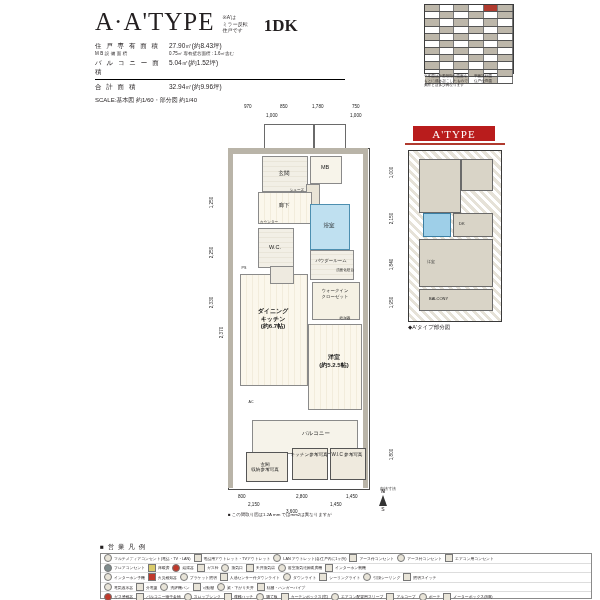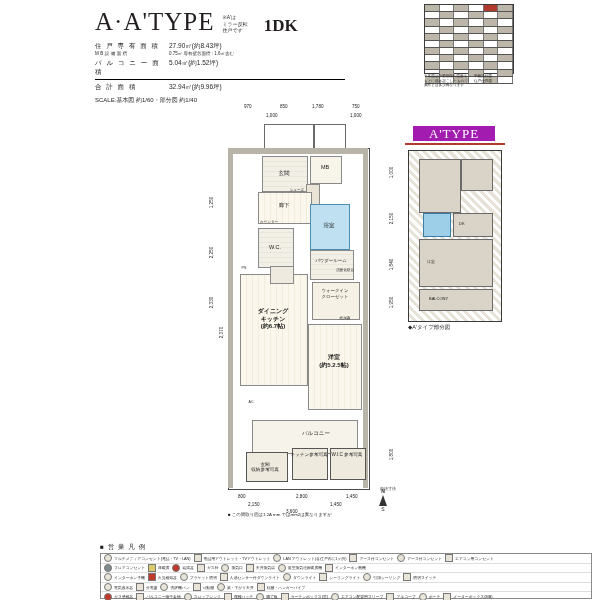--- a/index.html
+++ b/index.html
@@ -31,23 +31,23 @@
   .elev .col{position:absolute;top:0;width:100%;height:68px;border:1px solid #3c3c3c;background:#fff;}
   .elev-grid{position:absolute;left:0;top:0;width:100%;height:68px;}
   .elev-row{height:6.18px;border-bottom:1px solid #555;display:flex;}
   .elev-cell{flex:1;border-right:1px solid #777;}
   .elev-cell.dark{background:#bdb7aa;}
   .elev-cell.red{background:#b03a2e;}
   .elev-note{position:absolute;left:0;top:70px;font-size:3.6px;line-height:1.3;}
   .elev-note2{position:absolute;left:50px;top:70px;font-size:3.6px;line-height:1.3;}
 
   
-  .badge{position:absolute;left:413px;top:126px;width:82px;height:15px;background:#a21caf;color:#fff;
+  .badge{position:absolute;left:413px;top:126px;width:82px;height:15px;background:#b91c1c;color:#fff;
          display:flex;align-items:center;justify-content:center;font-family:"Liberation Serif", serif;
-         font-size:13px;letter-spacing:1px;}
+         font-size:11px;letter-spacing:1px;}
   .badge-underline{position:absolute;left:405px;top:143px;width:100px;height:2px;background:#b03a2e;}
 
   
   .keyplan{position:absolute;left:408px;top:150px;width:92px;height:170px;border:1px solid #3a3a3a;background:#fff;}
   .kp-hatch{position:absolute;left:0;top:0;right:0;bottom:0;
     background:repeating-linear-gradient(45deg,#ffffff 0 3px,#e6e2d8 3px 6px);}
   .kp-block{position:absolute;background:#d9d4c7;border:1px solid #6a6a6a;}
   .kp-blue{position:absolute;background:#9ecfe8;border:1px solid #3a7ea3;}
   .kp-note{position:absolute;left:408px;top:324px;font-size:5.5px;}
   .kp-label{position:absolute;font-size:4px;color:#222;}

